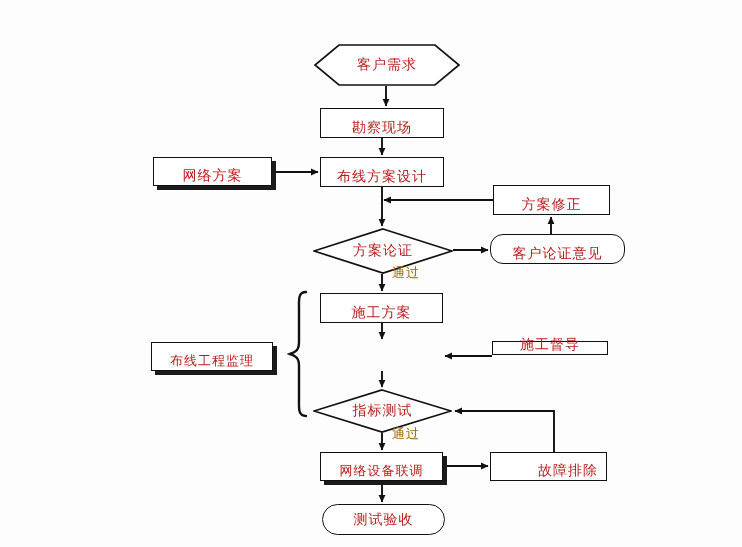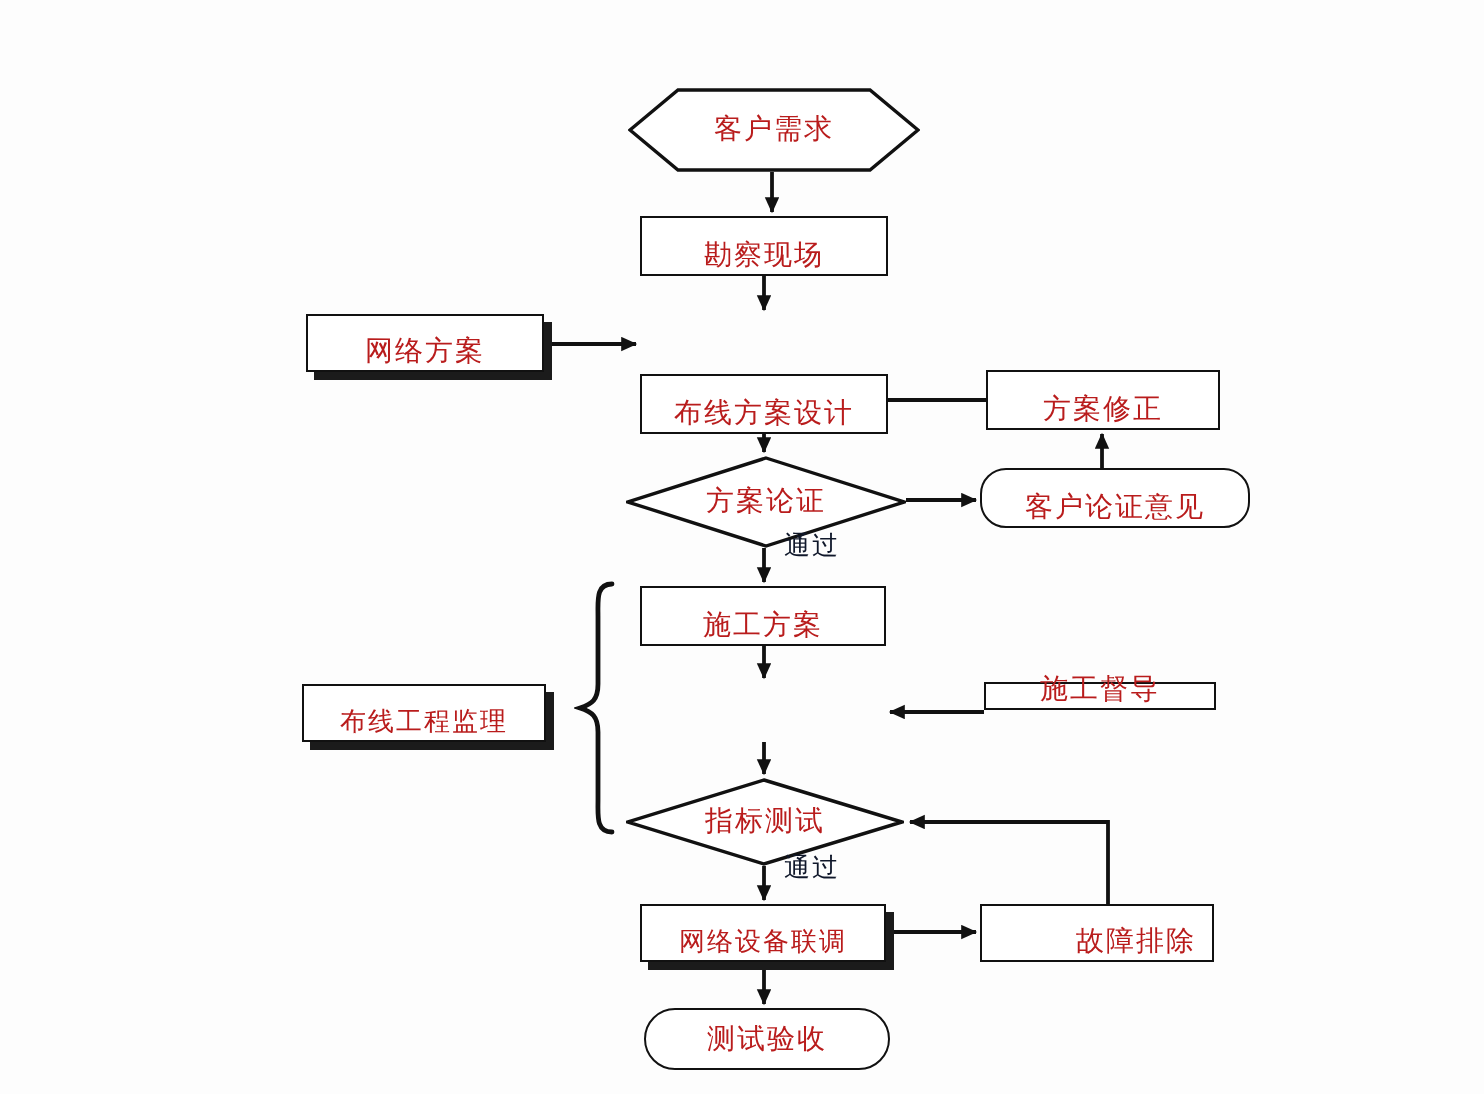--- a/index.html
+++ b/index.html
@@ -30,21 +30,21 @@
   .diamond .dlabel{position:relative;z-index:2;text-align:center;}
   .diamond svg{position:absolute;left:0;top:0;}
 
   .hex{background:transparent;border:none;}
   .hex .hlabel{position:relative;z-index:2;}
   .hex svg{position:absolute;left:0;top:0;}
 
   .edge-label{
     position:absolute;
     font-size:13px;
-    color:#0f172a;
+    color:#a16207;
     letter-spacing:1px;
     background:transparent;
   }
   .brace{position:absolute;}
 </style>
 </head>
 <body>
 
 <div id="canvas">
 
@@ -103,21 +103,21 @@
   </div>
 
   <div class="node rect" style="left:320px;top:108px;width:124px;height:30px;">
     <span>勘察现场</span>
   </div>
 
   <div class="node rect shadow" style="left:153px;top:157px;width:119px;height:29px;">
     <span>网络方案</span>
   </div>
 
-  <div class="node rect" style="left:320px;top:157px;width:124px;height:30px;margin-top:30px;">
+  <div class="node rect" style="left:320px;top:157px;width:124px;height:30px;">
     <span>布线方案设计</span>
   </div>
 
   <div class="node rect" style="left:493px;top:185px;width:117px;height:30px;">
     <span>方案修正</span>
   </div>
 
   <div class="node diamond" style="left:313px;top:228px;width:140px;height:46px;">
     <svg width="140" height="46" viewBox="0 0 140 46" xmlns="http://www.w3.org/2000/svg">
       <polygon points="70,1 139,23 70,45 1,23" fill="#ffffff" stroke="#111" stroke-width="1.7"></polygon>

